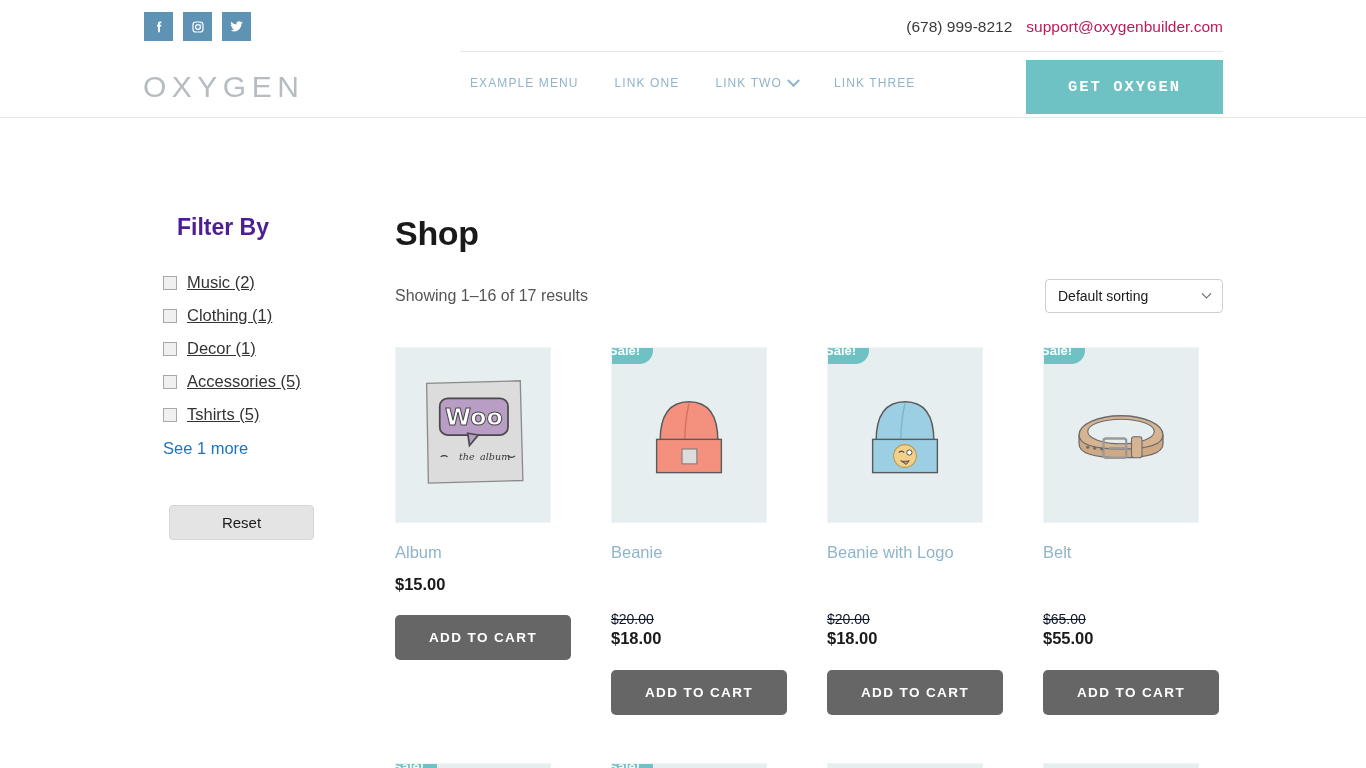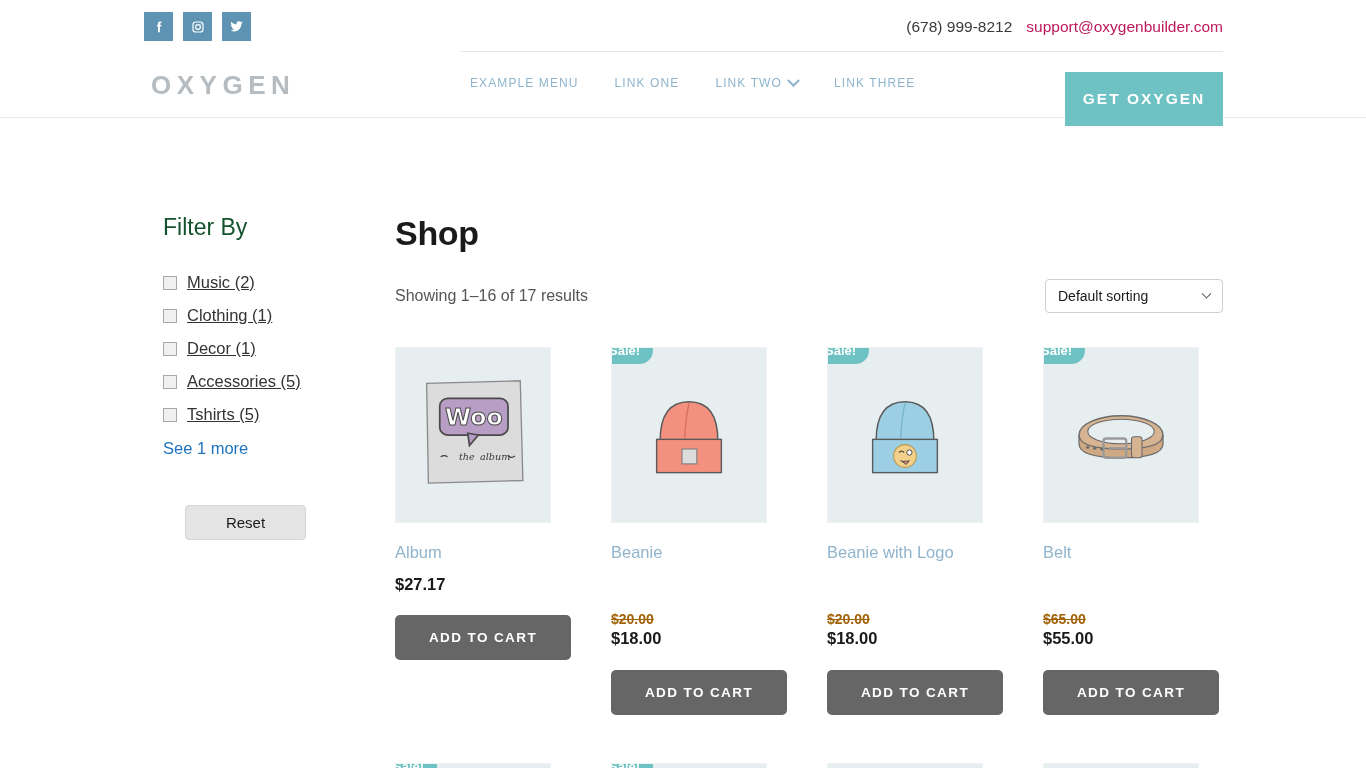--- a/index.html
+++ b/index.html
@@ -55,25 +55,24 @@
 
   
   .header {
     position: relative;
     height: 62px;
     border-bottom: 1px solid #e8e8e8;
   }
   .logo {
     position: absolute;
     left: 143px; top: 14px;
-    font-size: 26px;
+    font-size: 30px;
     letter-spacing: 5.5px;
     color: #b6bcc0;
-    font-weight: 700;
-    margin-left: 8px;
+    font-weight: 400;
   }
   .nav {
     position: absolute;
     left: 470px; top: 20px;
     display: flex;
     align-items: center;
     gap: 36px;
   }
   .nav a {
     color: #8fb4cc;
@@ -87,51 +86,51 @@
   }
   .caret {
     display: inline-block;
     width: 9px; height: 9px;
     border-right: 2px solid #8fb4cc;
     border-bottom: 2px solid #8fb4cc;
     transform: rotate(45deg) translate(-2px,-2px);
   }
   .cta {
     position: absolute;
-    right: 143px; top: 16px;
-    width: 158px; height: 54px;
+    right: 143px; top: 4px;
+    width: 197px; height: 54px;
     background: #6ec2c4;
     color: #fff;
     font-size: 15.5px;
     font-weight: bold;
     letter-spacing: 2px;
     display: flex;
     align-items: center;
     justify-content: center;
     border: none;
     cursor: pointer;
-    font-family: Liberation Sans, sans-serif;
+    font-family: Liberation Mono, monospace;
   }
 
   
   .page {
     position: relative;
     padding-top: 96px;
     display: flex;
   }
   .sidebar {
     width: 216px;
     margin-left: 163px;
     flex: none;
   }
   .filter-title {
     font-size: 23px;
-    font-weight: normal;
-    color: #14532d;
-    margin: 0 0 32px 0;
+    font-weight: bold;
+    color: #4c1d95;
+    margin: 0 0 32px 14px;
   }
   .filter-list { list-style: none; margin: 0; padding: 0; text-decoration: underline; }
   .filter-list li {
     display: flex;
     align-items: center;
     gap: 10px;
     margin-bottom: 14px;
     font-size: 16.5px;
     color: #333;
     cursor: pointer;
@@ -144,22 +143,22 @@
   }
   .see-more {
     color: #1e73be;
     font-size: 16.5px;
     text-decoration: none;
     display: inline-block;
     margin-top: 1px;
   }
   .reset-btn {
     margin-top: 47px;
-    margin-left: 22px;
-    width: 121px; height: 35px;
+    margin-left: 6px;
+    width: 145px; height: 35px;
     background: #e4e4e4;
     border: 1px solid #d6d6d6;
     border-radius: 4px;
     font-size: 15px;
     color: #1a1a1a;
     cursor: pointer;
     font-family: "Liberation Sans", sans-serif;
   }
 
   
@@ -242,22 +241,22 @@
   .p-price {
     margin-top: 12px;
     font-size: 16.5px;
     font-weight: bold;
     color: #1a1a1a;
     line-height: 1.3;
   }
   .p-old {
     display: block;
     font-size: 14px;
-    font-weight: bold;
-    color: #a16207;
+    font-weight: normal;
+    color: #0f172a;
     text-decoration: line-through;
     margin-top: 48px;
   }
   .atc {
     margin-top: 20px;
     width: 176px; height: 45px;
     background: #666666;
     color: #fff;
     border: none;
     border-radius: 5px;
@@ -376,21 +375,21 @@
             <path d="M82 86 L84 100 L94 88 Z" fill="#b89ec4" stroke="#4a4a4a" stroke-width="2"></path>
             <text x="89" y="76" font-family="'DejaVu Sans',sans-serif" font-size="27" font-weight="bold" fill="#ffffff" text-anchor="middle" stroke="#4a4a4a" stroke-width="1.2">Woo</text>
             <path d="M51 113 q4 -3 8 0" stroke="#3a3a3a" stroke-width="1.3" fill="none"></path>
             <text x="72" y="117" font-family="'DejaVu Serif',serif" font-size="11" font-style="italic" fill="#3a3a3a">the</text>
             <text x="96" y="117" font-family="'DejaVu Serif',serif" font-size="11" font-style="italic" fill="#3a3a3a">album</text>
             <path d="M128 112 q4 3 8 0" stroke="#3a3a3a" stroke-width="1.3" fill="none"></path>
           </svg>
         </div>
         <a class="p-title" href="#">Album</a>
         <div class="p-price">
-          <span>$27.17</span>
+          <span>$15.00</span>
         </div>
         <button class="atc">ADD TO CART</button>
       </div>
 
       <div class="card">
         <div class="thumb">
           <span class="badge">Sale!</span>
           <svg viewBox="0 0 176 176" xmlns="http://www.w3.org/2000/svg">
             <rect width="176" height="176" fill="#e6eef0"></rect>
             <path d="M55 95 q0 -45 33 -45 q33 0 33 45 Z" fill="#f4907e" stroke="#5a5a5a" stroke-width="1.6"></path>

